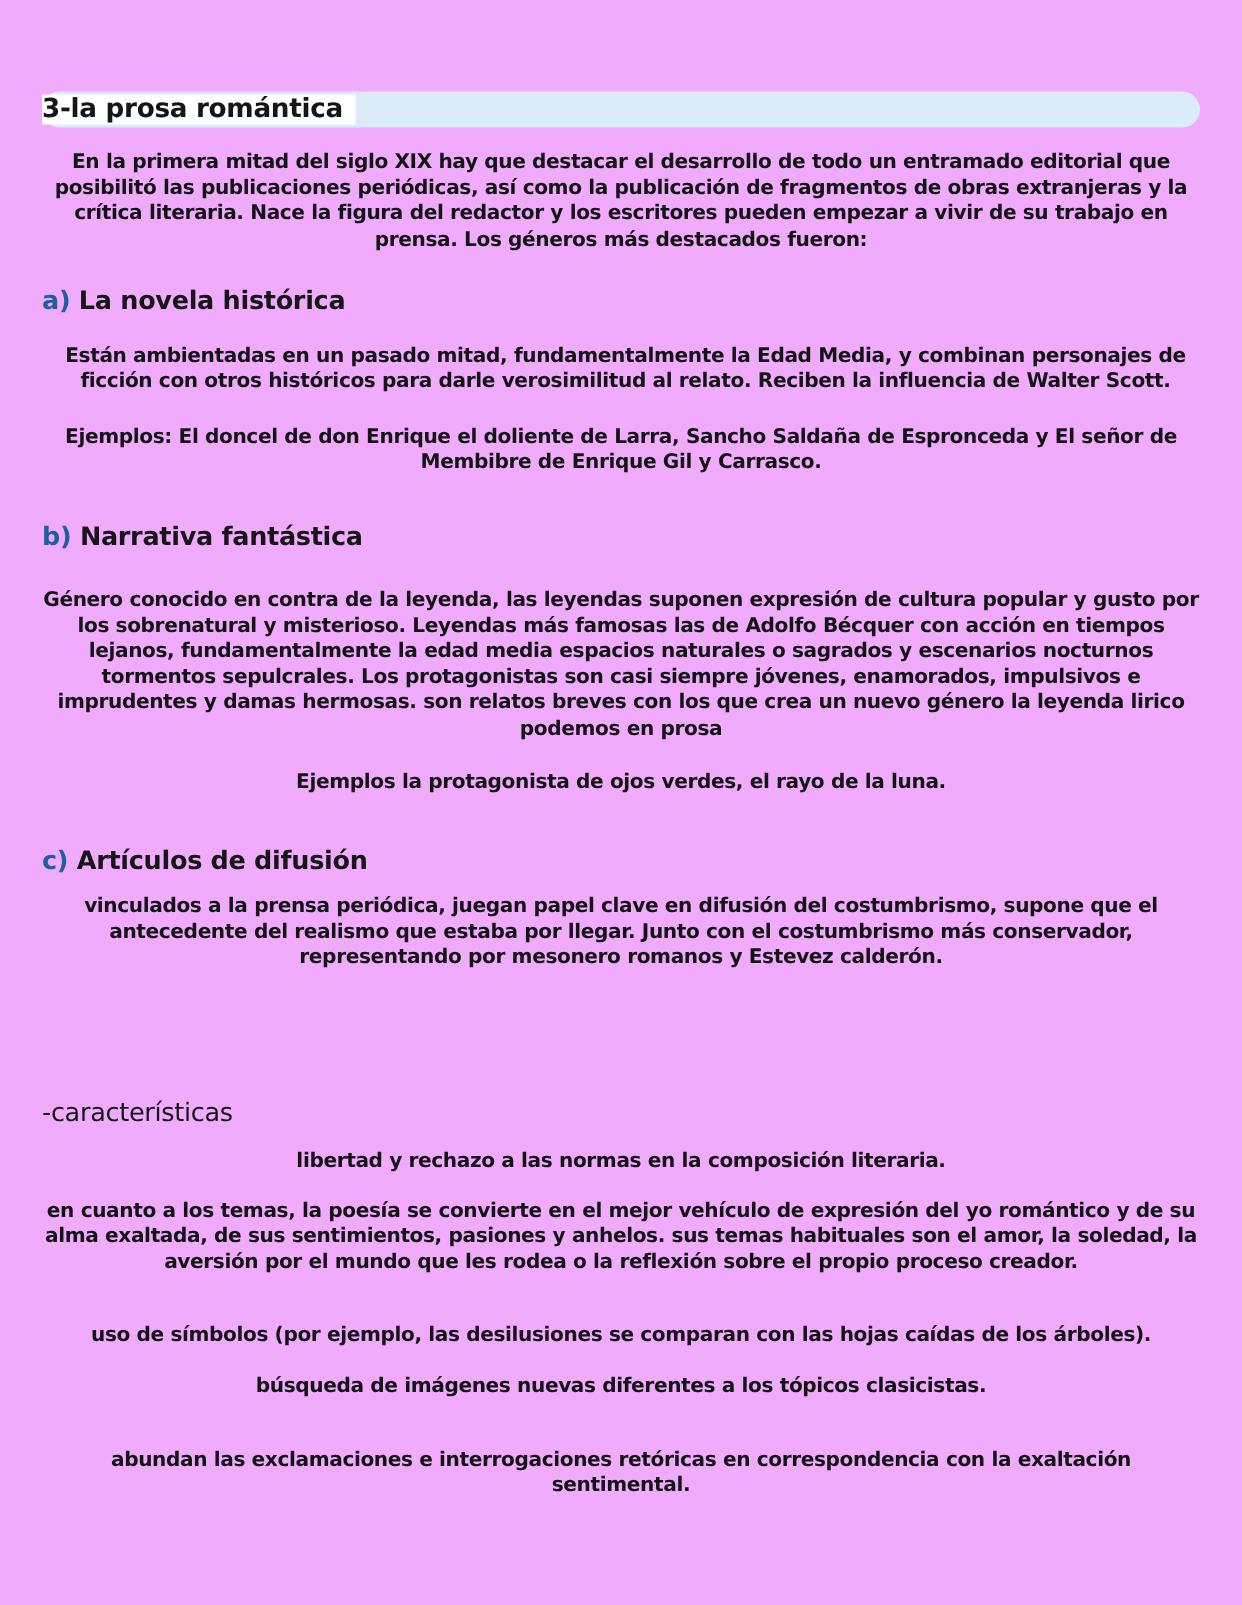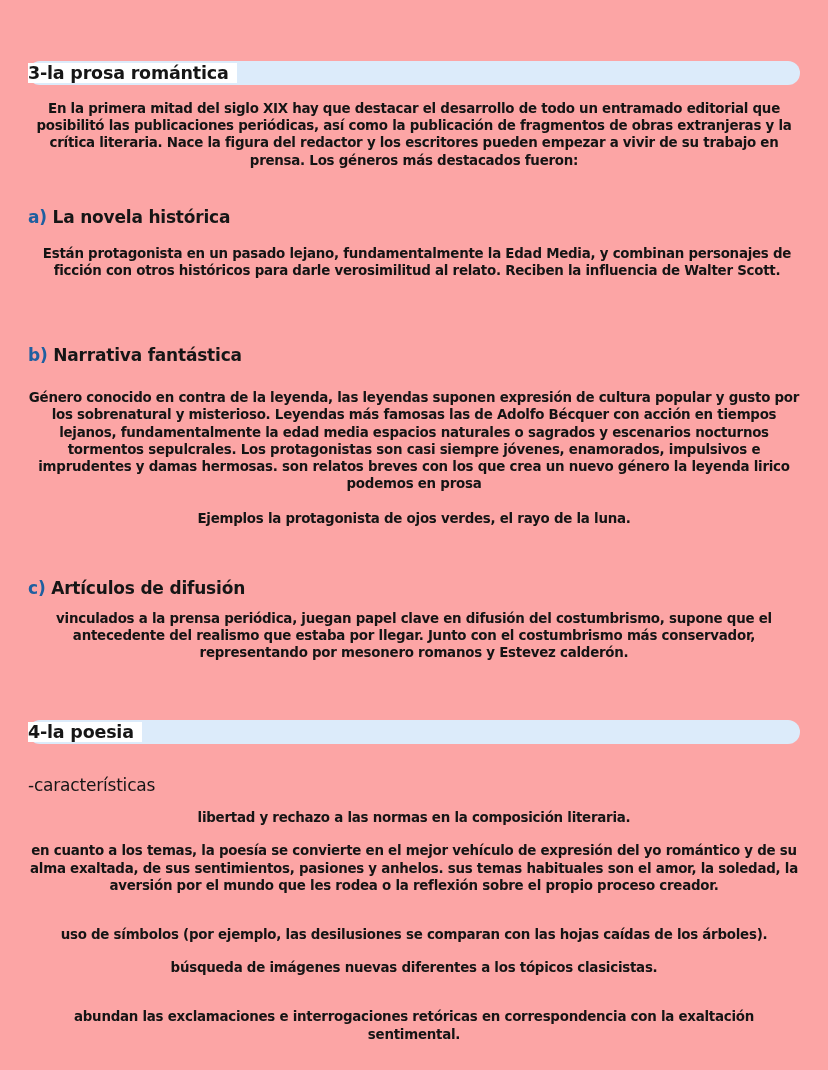--- a/index.html
+++ b/index.html
@@ -15,21 +15,21 @@
     color: #111111;
     -webkit-font-smoothing: antialiased;
     overflow: hidden;
   }
   .page {
     position: relative;
     width: 828px;
     height: 1070px;
     box-sizing: border-box;
     padding: 0 28px 0 28px;
-    background: #fca5a5;
+    background: #f0abfc;
   }
 
   
   .section-title-row {
     position: relative;
     display: flex;
     align-items: center;
     height: 30px;
   }
   .section-title-row .hl-bar {
@@ -53,21 +53,20 @@
     color: #161616;
     white-space: nowrap;
   }
 
   
   .subheading {
     font-size: 17px;
     font-weight: 700;
     color: #161616;
     letter-spacing: -0.2px;
-    margin-top: 16px;
   }
   .subheading .marker {
     color: #1f5fa0;
     font-weight: 700;
   }
   .plain-heading {
     font-size: 17px;
     font-weight: 400;
     color: #161616;
     letter-spacing: -0.2px;
@@ -117,24 +116,25 @@
 
   <div class="sp-22"></div>
 
   <div class="subheading">
     <span class="marker">a)</span>
     <span>La novela histórica</span>
   </div>
 
   <div class="sp-18"></div>
 
-  <p class="body indent">Están protagonista en un pasado lejano, fundamentalmente la Edad Media, y combinan personajes de ficción con otros históricos para darle verosimilitud al relato. Reciben la influencia de Walter Scott.</p>
+  <p class="body indent">Están ambientadas en un pasado mitad, fundamentalmente la Edad Media, y combinan personajes de ficción con otros históricos para darle verosimilitud al relato. Reciben la influencia de Walter Scott.</p>
 
   <div class="sp-20"></div>
 
+  <p class="body">Ejemplos: El doncel de don Enrique el doliente de Larra, Sancho Saldaña de Espronceda y El señor de Membibre de Enrique Gil y Carrasco.</p>
 
   <div class="sp-30"></div>
 
   <div class="subheading">
     <span class="marker">b)</span>
     <span>Narrativa fantástica</span>
   </div>
 
   <div class="sp-24"></div>
 
@@ -153,24 +153,20 @@
 
   <div class="sp-12"></div>
 
   <p class="body">vinculados a la prensa periódica, juegan papel clave en difusión del costumbrismo, supone que el antecedente del realismo que estaba por llegar. Junto con el costumbrismo más conservador, representando por mesonero romanos y Estevez calderón.</p>
 
   <div class="sp-16"></div>
 
 
   <div class="sp-40"></div>
 
-  <div class="section-title-row">
-    <span class="hl-bar"></span>
-    <span class="title-text">4-la poesia</span>
-  </div>
 
   <div class="sp-28"></div>
 
   <div class="plain-heading">-características</div>
 
   <div class="sp-14"></div>
 
   <p class="body">libertad y rechazo a las normas en la composición literaria.</p>
 
   <div class="sp-16"></div>

